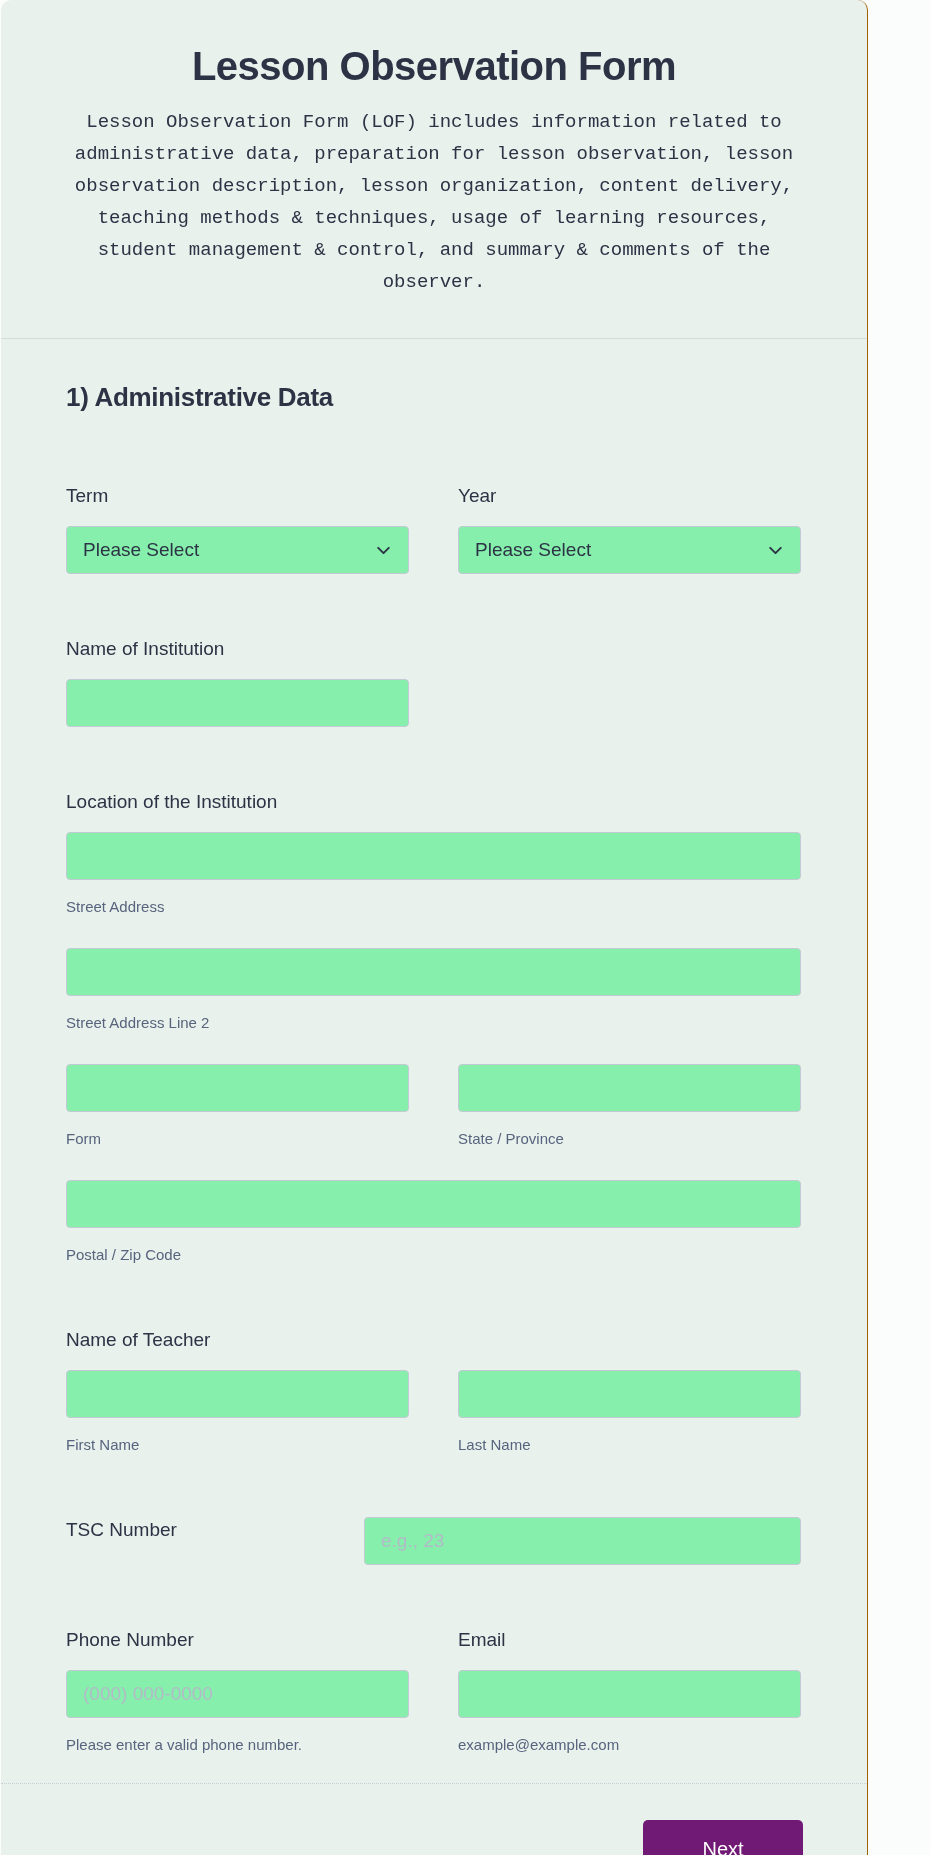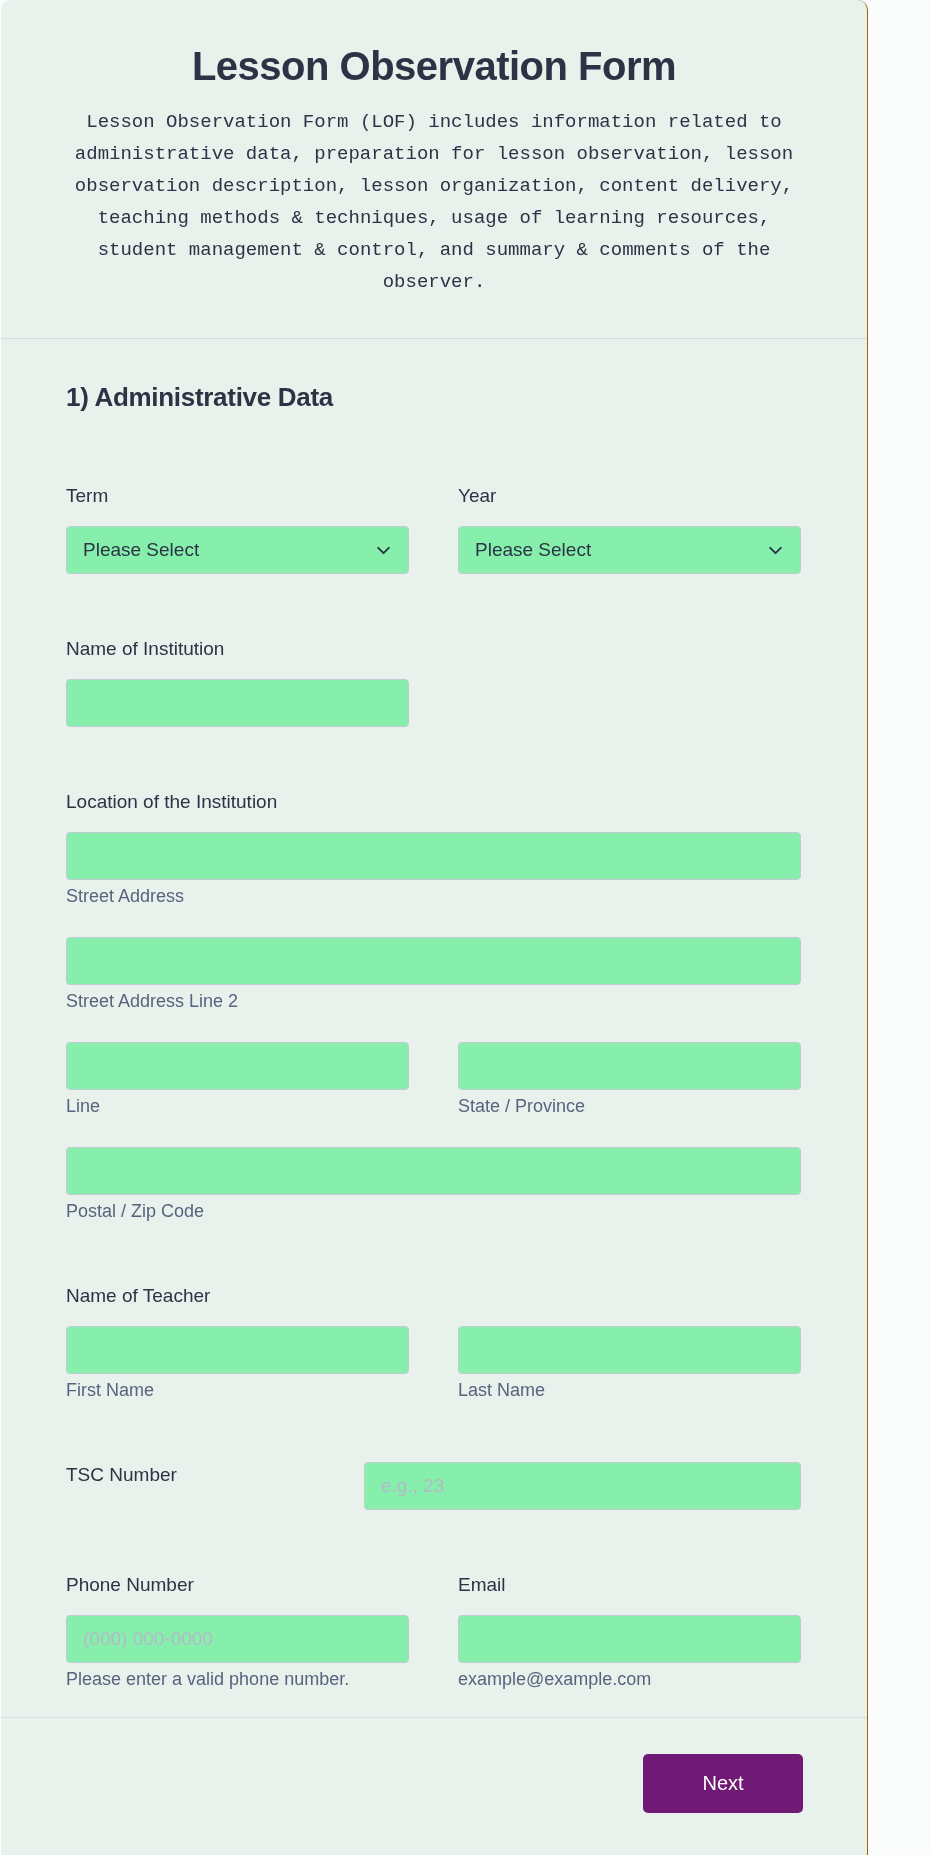--- a/index.html
+++ b/index.html
@@ -76,24 +76,24 @@
   .select-box {
     display: flex;
     align-items: center;
     justify-content: space-between;
     cursor: pointer;
     user-select: none;
   }
   .select-box .chev { flex: 0 0 auto; margin-left: 12px; display: flex; align-items: center; }
   .sublabel {
     display: block;
-    font-size: 18px;
+    font-size: 15px;
     line-height: 20px;
     color: #57647e;
-    margin-top: 6px;
+    margin-top: 17px;
   }
   .addr-row { margin-bottom: 31px; }
   .addr-row:last-child { margin-bottom: 0; }
   
   .inline-field { display: flex; align-items: flex-start; }
   .inline-field .field-label { flex: 0 0 298px; margin-bottom: 0; }
   .inline-field .text-input { flex: 1 1 auto; }
   
   .form-footer {
     border-top: 1px dotted #c6d0d5;
@@ -170,21 +170,21 @@
       </div>
 
       <div class="addr-row">
         <input class="text-input" type="text" value="" style="">
         <span class="sublabel">Street Address Line 2</span>
       </div>
 
       <div class="addr-row row">
         <div class="col">
           <input class="text-input" type="text" value="" style="">
-          <span class="sublabel">Line</span>
+          <span class="sublabel">Form</span>
         </div>
         <div class="col">
           <input class="text-input" type="text" value="" style="">
           <span class="sublabel">State / Province</span>
         </div>
       </div>
 
       <div class="addr-row">
         <input class="text-input" type="text" value="" style="">
         <span class="sublabel">Postal / Zip Code</span>

